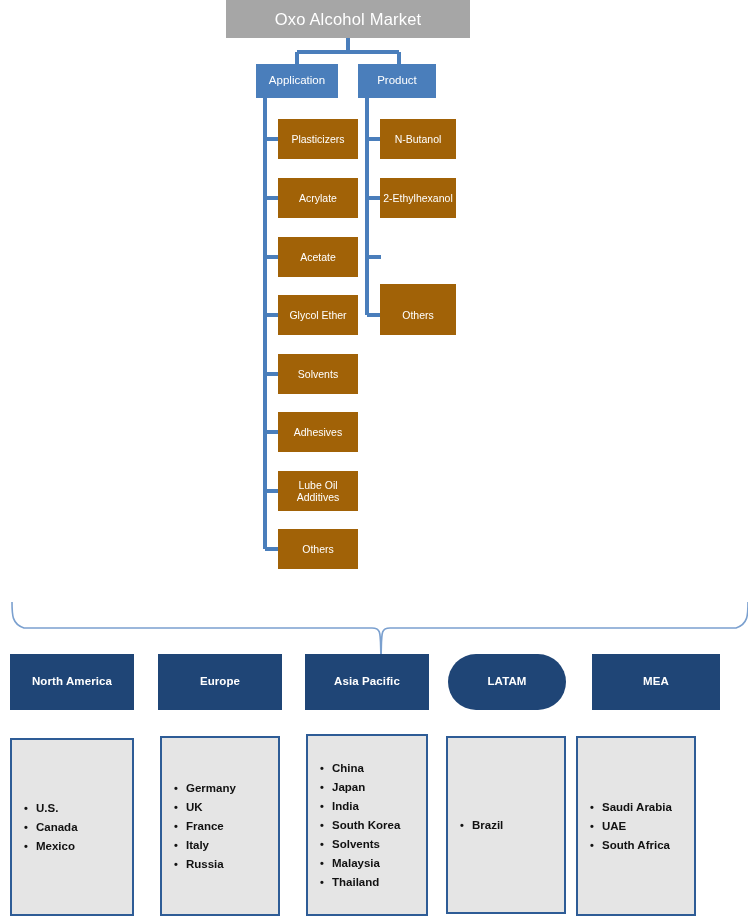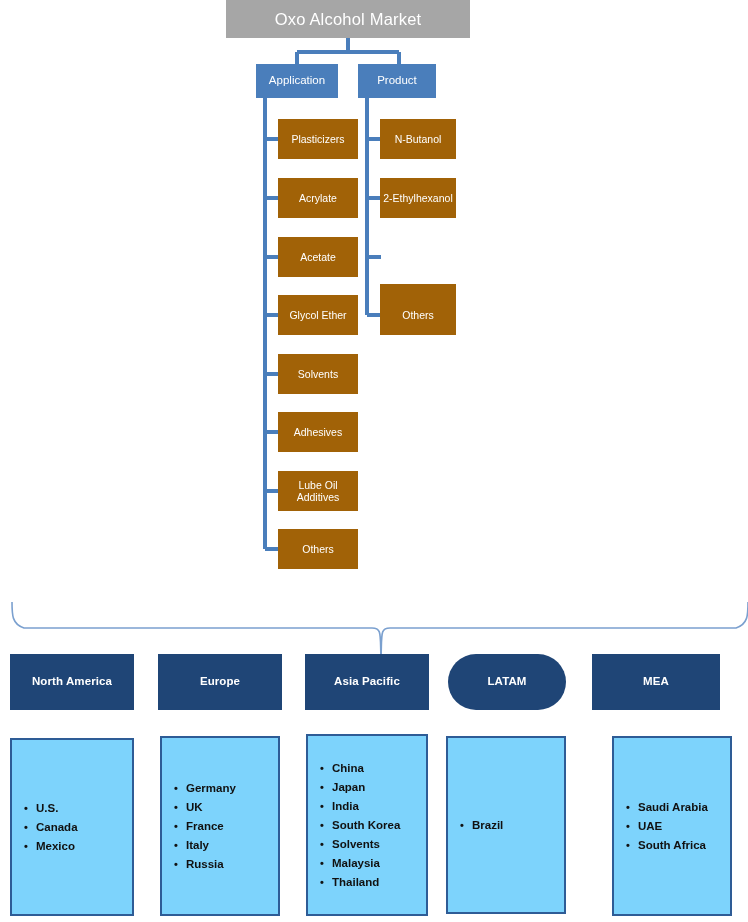--- a/index.html
+++ b/index.html
@@ -64,21 +64,21 @@
     background: #1f4576;
     font-size: 11.5px;
     font-weight: bold;
     letter-spacing: .1px;
   }
 
   
   .list-card {
     position: absolute;
     box-sizing: border-box;
-    background: #7dd3fc;
+    background: #e5e5e5;
     border: 2px solid #2e5c96;
     display: flex;
     align-items: center;
   }
   .list-card ul {
     margin: 0;
     padding: 0 0 0 24px;
     list-style: none;
     width: 100%;
   }
@@ -194,21 +194,21 @@
         <li>Thailand</li>
       </ul>
   </div>
 
   <div class="list-card" style="left:446px; top:736px; width:120px; height:178px;">
     <ul>
         <li>Brazil</li>
       </ul>
   </div>
 
-  <div class="list-card" style="left:612px; top:736px; width:120px; height:180px;">
+  <div class="list-card" style="left:576px; top:736px; width:120px; height:180px;">
     <ul>
         <li>Saudi Arabia</li>
         <li>UAE</li>
         <li>South Africa</li>
       </ul>
   </div>
 
 </div>
 
 </body></html>

